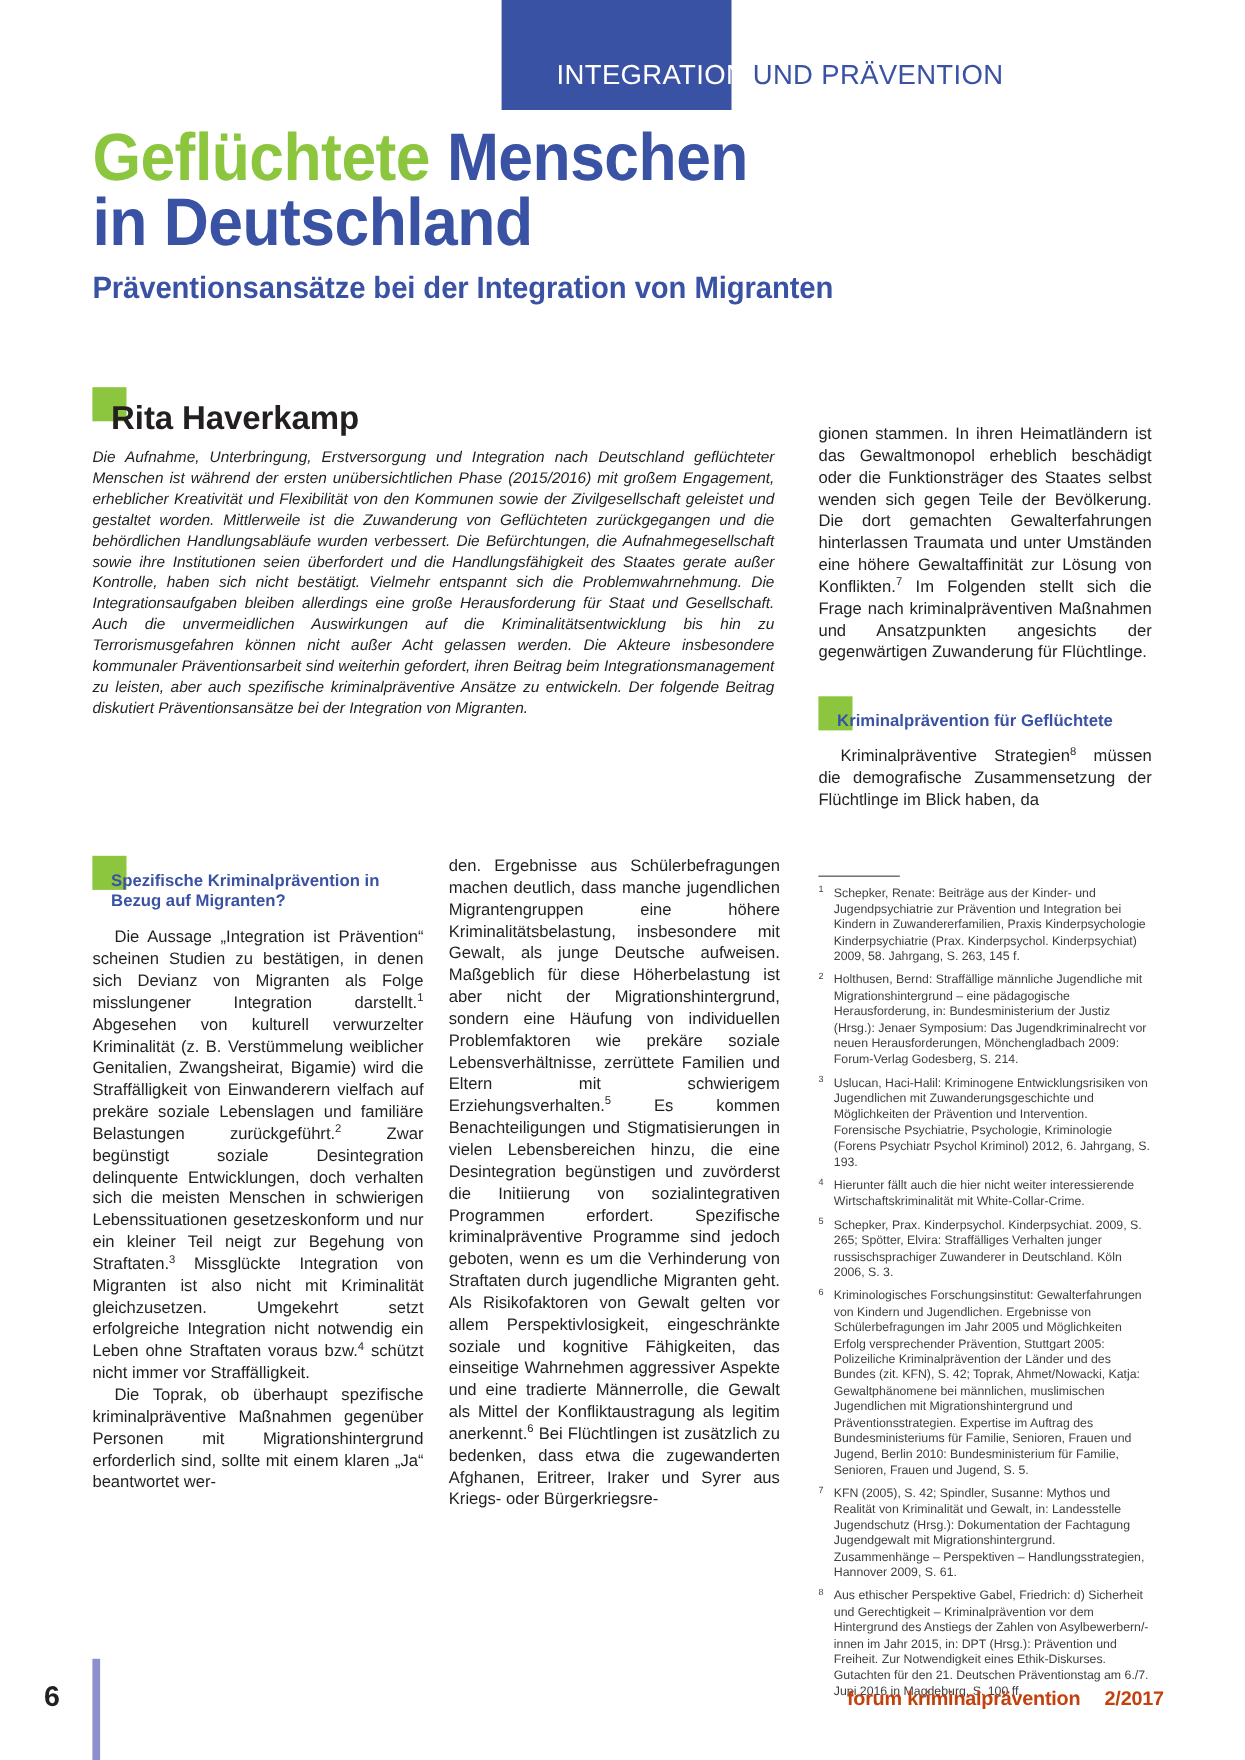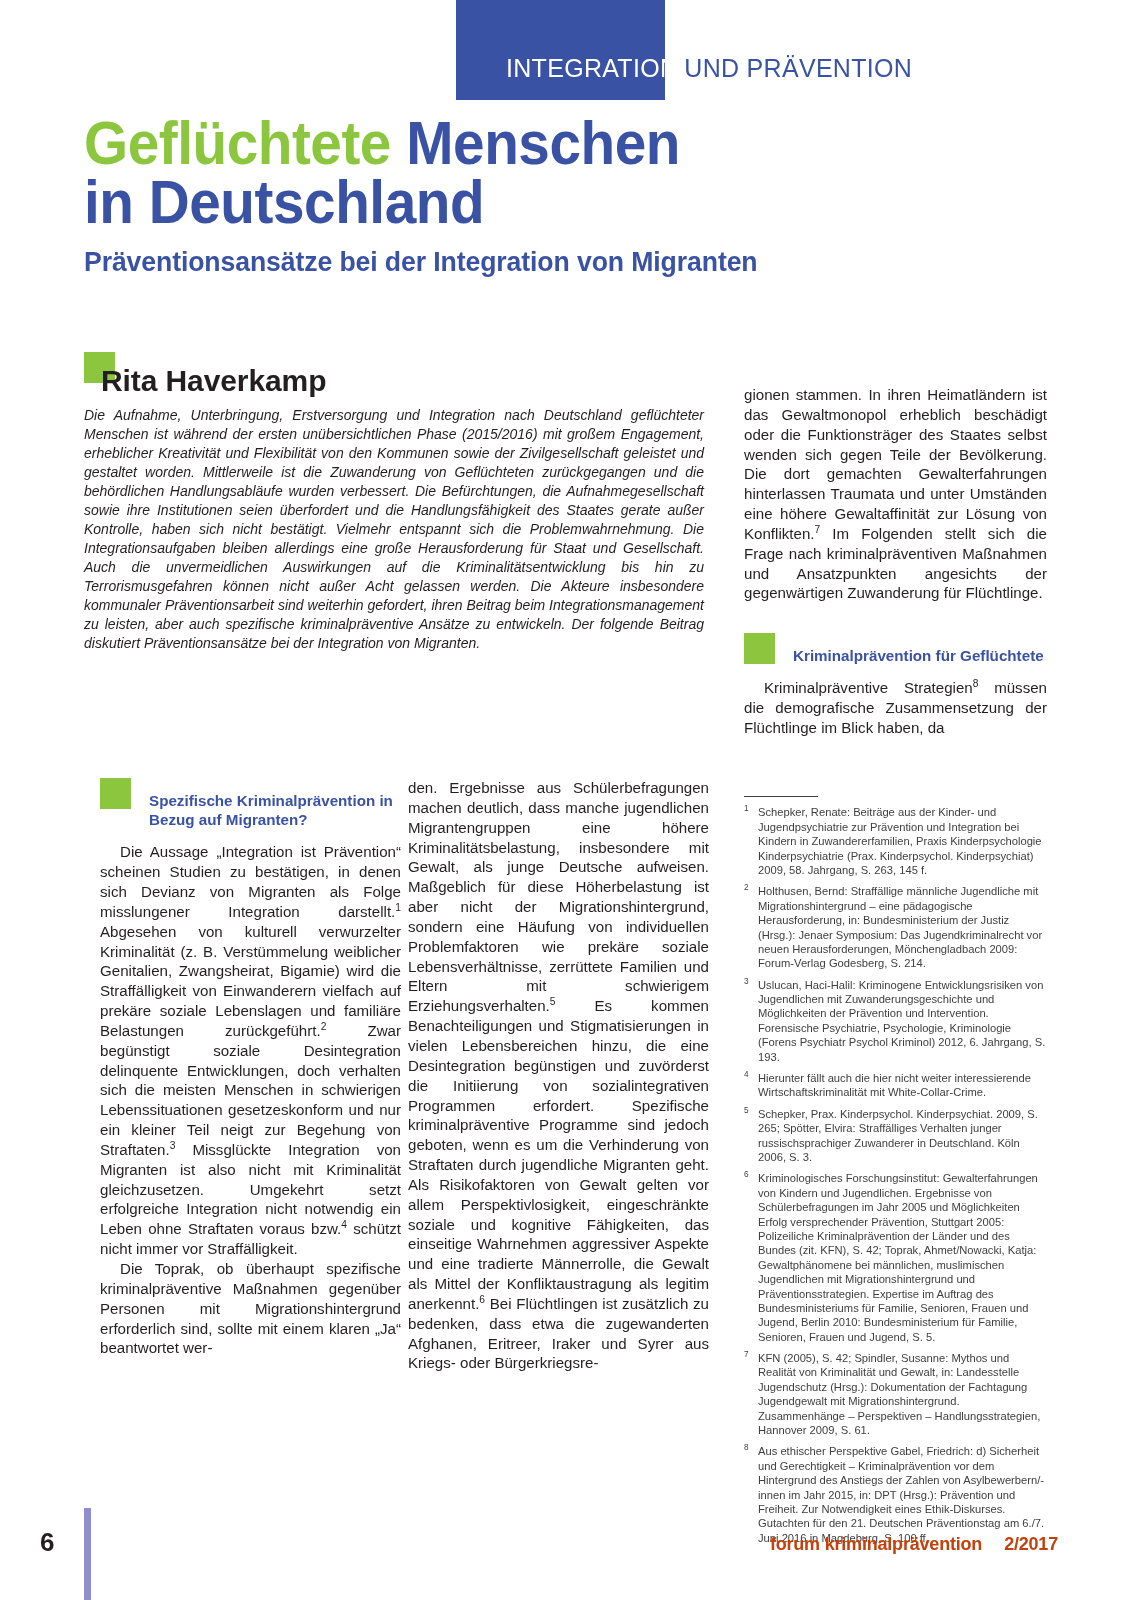--- a/index.html
+++ b/index.html
@@ -121,39 +121,38 @@
     line-height: 1.355;
     font-style: italic;
     text-align: justify;
     color: #231f20;
   }
 
   
   .sec-head-wrap {
     position: relative;
     margin-bottom: 13px;
-    padding-left: 32px;
   }
   .sec-head {
     position: relative;
     padding-left: 17px;
     padding-top: 13px;
     font-size: 15.2px;
     font-weight: bold;
     line-height: 1.26;
     color: #3a52a4;
     text-align: left;
   }
 
   .indent { text-indent: 20px; }
 
   sup { font-size: 0.68em; vertical-align: super; line-height: 0; }
 
   
-  #col-left  { left: 100px;  top: 778px; width: 301px; }
+  #col-left  { left: 84px;  top: 778px; width: 301px; }
   #col-mid   { left: 408px; top: 778px; width: 301px; }
   #col-right { left: 744px; top: 348px; width: 303px; margin-top: 37px; }
 
   
   .footnotes {
     position: absolute;
     left: 744px;
     top: 796px;
     width: 305px;
     font-size: 11.2px;

